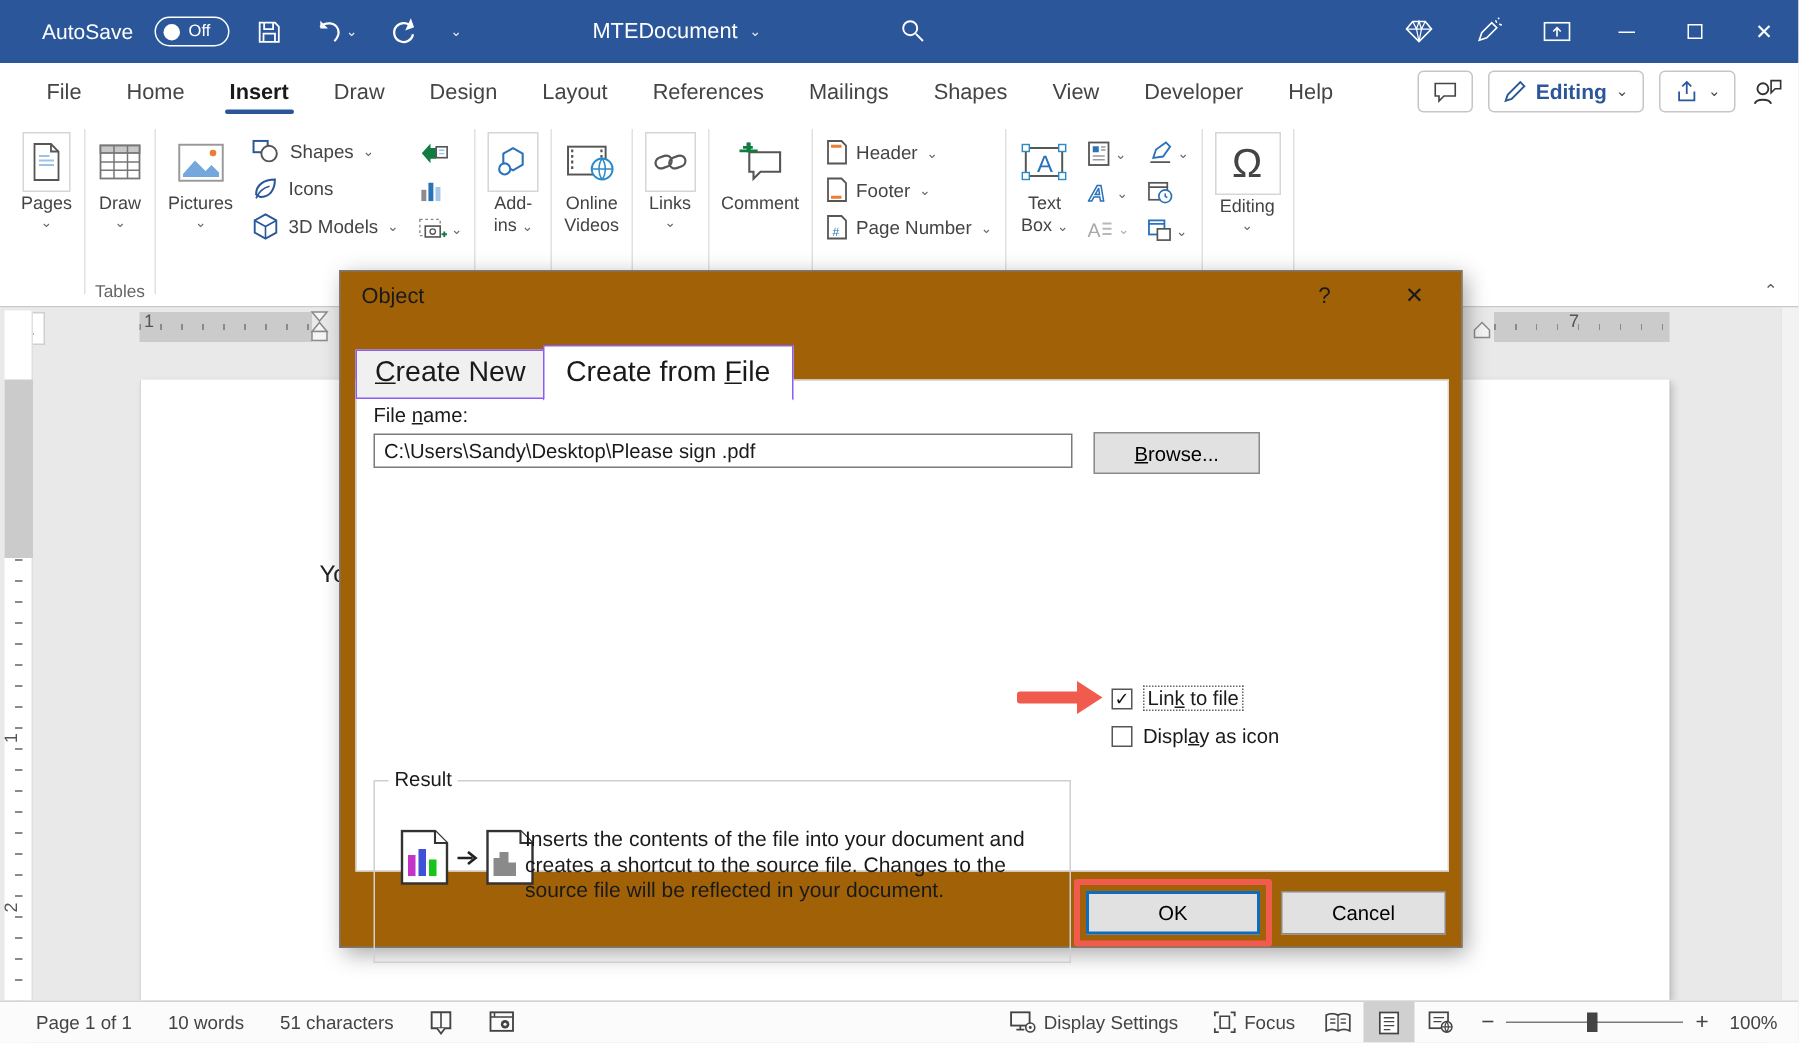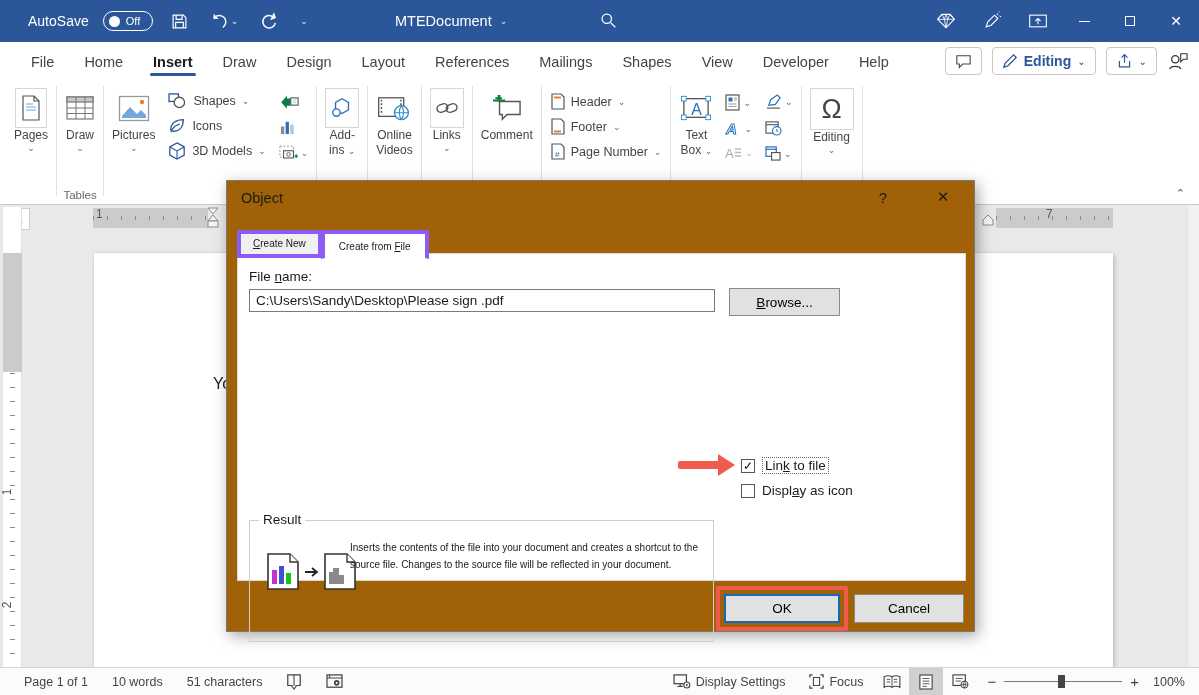--- a/index.html
+++ b/index.html
@@ -83,38 +83,38 @@
   .zoompct { padding:0 14px 0 4px; cursor:pointer; }
 
   
   .dialog { position:absolute; left:226px; top:180px; width:749px; height:452px; background:#a16207;
     border:1px solid #7a7a7a; box-shadow:3px 4px 14px rgba(0,0,0,.35); z-index:30; font-size:13.5px; color:#1a1a1a; }
   .dlg-head { position:relative; height:34px; display:flex; align-items:center; padding-left:14px; }
   .dlg-title { font-size:14.5px; }
   .dlg-help { position:absolute; right:76px; top:0; width:30px; height:32px; display:flex; align-items:center; justify-content:center; font-size:15px; cursor:pointer; }
   .dlg-close { position:absolute; right:14px; top:0; width:34px; height:32px; display:flex; align-items:center; justify-content:center; font-size:15px; cursor:pointer; }
   .dlg-tabs { position:absolute; left:10px; top:48px; display:flex; align-items:flex-end; z-index:2; }
-  .dlg-tab { border:4px solid #8b5cf6; background:#f0f0f0; padding:4px 12px 5px; font-size:10px; cursor:pointer; margin-right:-1px; }
+  .dlg-tab { border:1px solid #8b5cf6; background:#f0f0f0; padding:4px 12px 5px; font-size:19px; cursor:pointer; margin-right:-1px; }
   .dlg-tab.active { background:#fff; border-bottom:1px solid #fff; padding:7px 14px 6px; position:relative; top:1px; }
   .dlg-page { position:absolute; left:10px; top:72px; width:729px; height:328px; background:#fff; border:1px solid #d9d9d9; }
   .mn { text-decoration:underline; }
   .lbl-filename { position:absolute; left:11px; top:15px; }
   .filebox { position:absolute; left:11px; top:35px; width:466px; height:23px; background:#fff; border:1px solid #7a7a7a; font-size:13.5px; padding:3px 6px; white-space:nowrap; overflow:hidden; cursor:text; }
   .btn { background:#e1e1e1; border:1px solid #8a8a8a; font-size:13.5px; font-family:inherit; display:flex; align-items:center; justify-content:center; cursor:pointer; }
   .browse { position:absolute; left:491px; top:34px; width:111px; height:28px; }
   .chkrow { position:absolute; display:flex; align-items:center; gap:7px; cursor:pointer; }
   .chkbox { width:14px; height:14px; background:#fff; border:1px solid #555; display:flex; align-items:center; justify-content:center; font-size:12px; color:#111; line-height:1; }
   .focusdots { border:1px dotted #666; padding:0 2px; }
   .redarrow { position:absolute; left:440px; top:200px; width:57px; height:22px; }
   .redarrow .shaft { position:absolute; left:0; top:7px; width:42px; height:8px; background:#f15b4d; border-radius:2px; }
   .redarrow .head { position:absolute; left:40px; top:0; width:0; height:0; border-left:17px solid #f15b4d; border-top:11px solid transparent; border-bottom:11px solid transparent; }
   .resultgroup { position:absolute; left:11px; top:266px; width:465px; height:122px; border:1px solid #cfcfcf; }
   .resultlabel { position:absolute; left:9px; top:-9px; background:#fff; padding:0 4px; font-size:13.5px; }
   .result-icons { position:absolute; left:16px; top:32px; display:flex; align-items:center; gap:4px; }
-  .result-text { position:absolute; left:100px; top:18px; width:352px; font-size:10px; line-height:17px; color:#1a1a1a; }
+  .result-text { position:absolute; left:100px; top:30px; width:352px; font-size:14px; line-height:17px; color:#1a1a1a; }
   .dlg-buttons { position:absolute; left:0; top:400px; width:749px; height:52px; }
   .okbtn { position:absolute; left:497px; top:13px; width:116px; height:29px; border:2px solid #0f6cbd; }
   .ok-annotation { position:absolute; left:489px; top:5px; width:132px; height:45px; border:4px solid #f15b4d; border-radius:2px; pointer-events:none; }
   .cancelbtn { position:absolute; left:627px; top:13px; width:110px; height:29px; }
 
   svg { display:block; }
   .nowrap { white-space:nowrap; }
 </style>
 </head>
 <body>

